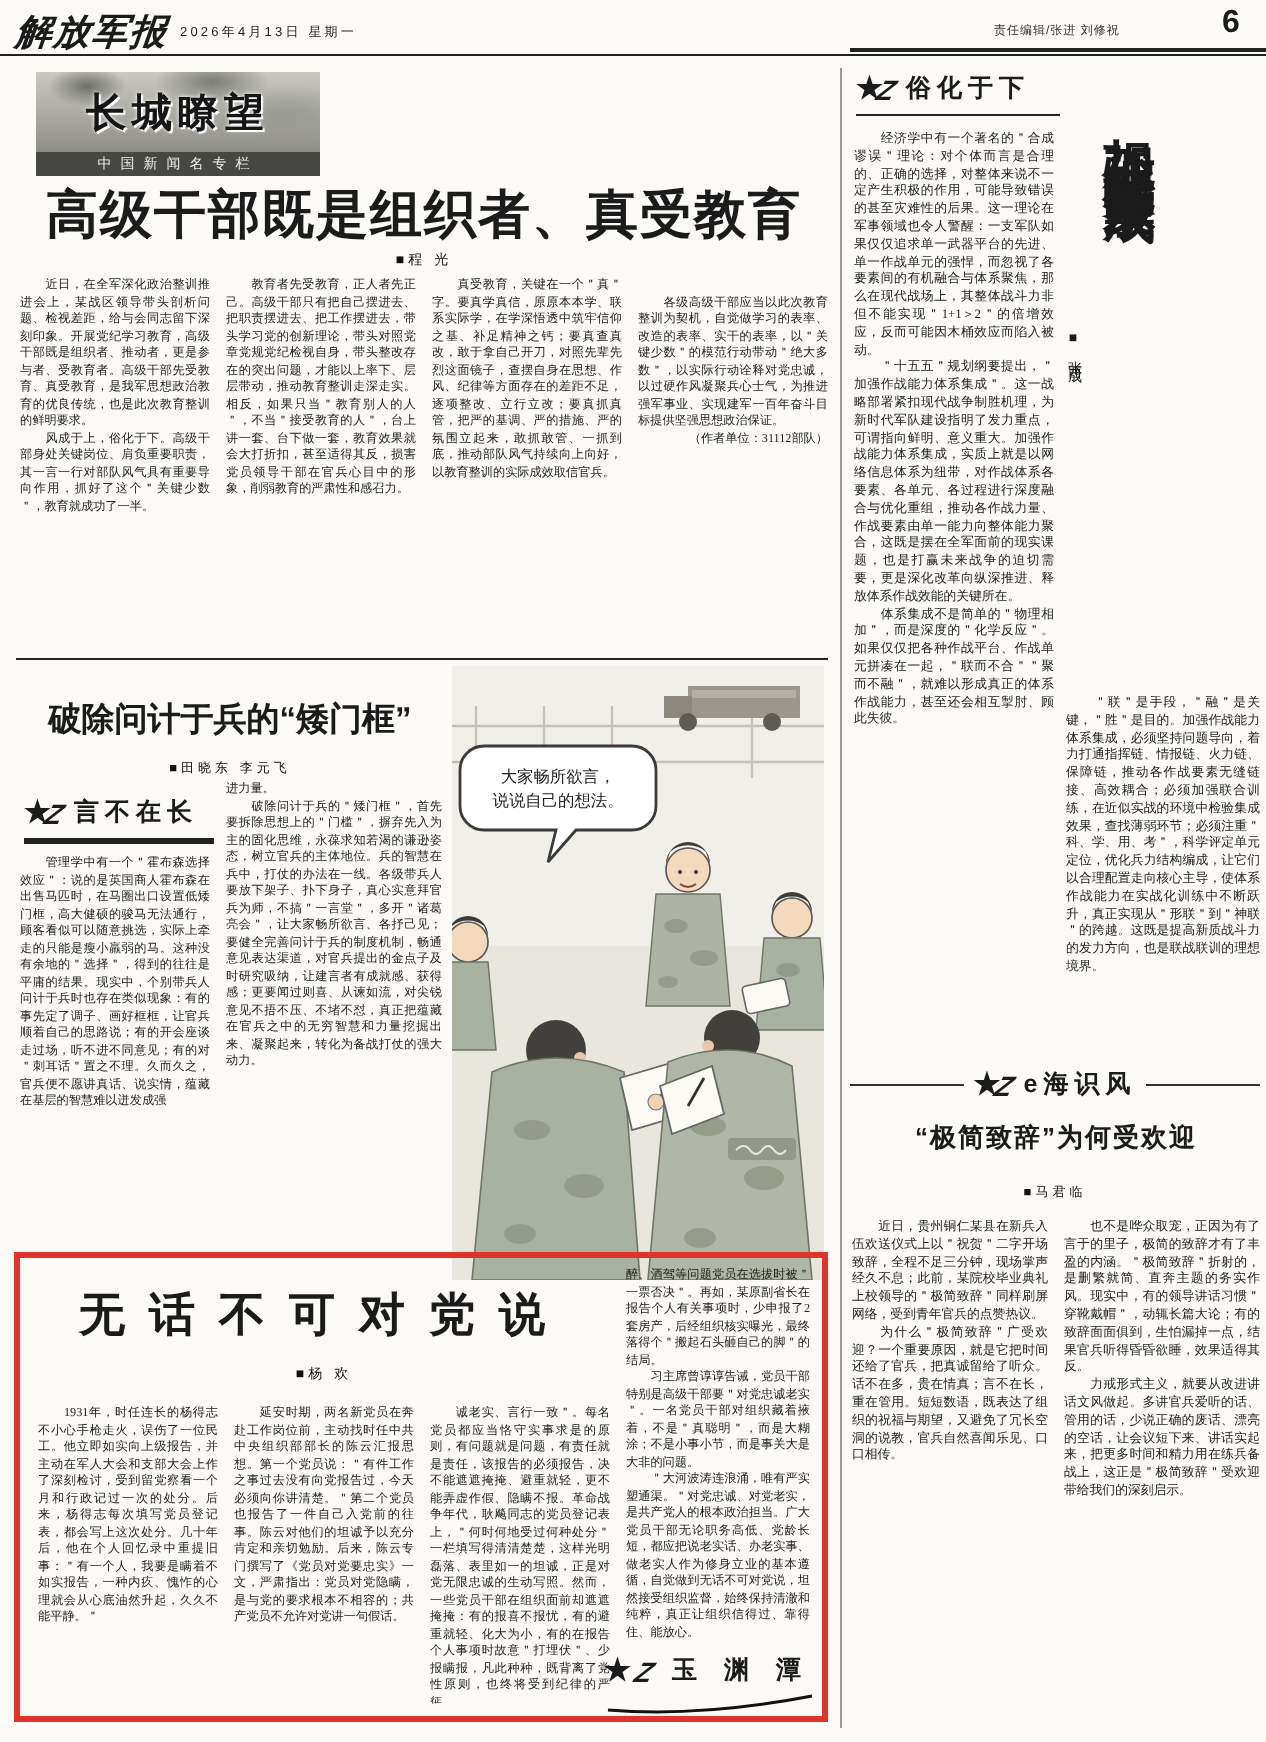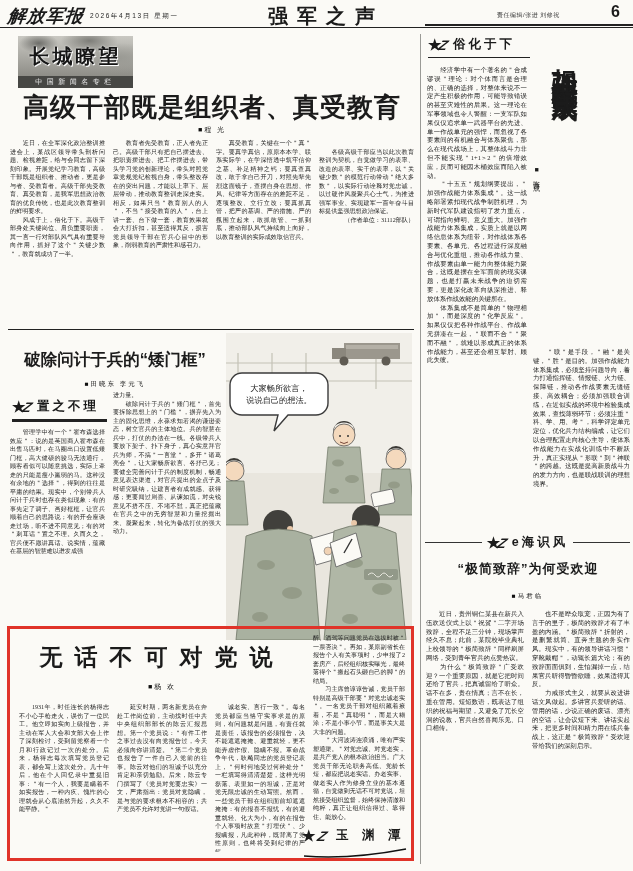--- a/index.html
+++ b/index.html
@@ -8,21 +8,21 @@
   .abs{position:absolute;}
   
   .masthead{font-family:"Liberation Serif",serif;font-style:italic;font-weight:bold;
             font-size:18px;letter-spacing:1px;transform:skewX(-6deg);}
   .dateline{font-size:6.5px;letter-spacing:1.6px;color:#222;}
   .section-title{font-size:20px;font-weight:900;letter-spacing:9px;}
   .editor{font-size:6px;color:#333;letter-spacing:.5px;}
   .pagenum{font-size:16px;font-weight:900;}
   .rule{background:#222;}
   
-  .cc-box{width:115px;}
+  .cc-box{width:142px;}
   .cc-photo{height:40px;display:flex;align-items:center;justify-content:center;
             background:
               radial-gradient(28px 14px at 18% 18%,#6f6f6b 0%,transparent 70%),
               radial-gradient(40px 16px at 62% 12%,#7d7d78 0%,transparent 72%),
               radial-gradient(50px 20px at 88% 55%,#9a9a94 0%,transparent 75%),
               linear-gradient(180deg,#c9c8c2 0%,#a9a8a2 55%,#8e8d87 100%);}
   .cc-title{font-size:20px;font-weight:900;letter-spacing:3px;color:#161616;
             text-shadow:0 0 2px #fff,1px 1px 0 #fff;}
   .cc-strip{height:12px;background:#474744;color:#eee;font-size:7px;letter-spacing:4.5px;
             display:flex;align-items:center;justify-content:center;}
@@ -55,21 +55,20 @@
   .sig{display:flex;align-items:center;gap:4px;font-weight:900;font-size:12.5px;letter-spacing:5px;}
   .vr{width:1px;background:#9a9a96;}
 </style>
 </head>
 <body>
 
 <div id="page">
 
   <div class="abs masthead" style="left:8px;top:4px;">解放军报</div>
   <div class="abs dateline" style="left:90px;top:12px;">2026年4月13日 星期一</div>
-  <div class="abs section-title" style="left:268px;top:3px;">强军之声</div>
   <div class="abs editor" style="left:497px;top:11px;">责任编辑/张进 刘修祝</div>
   <div class="abs pagenum" style="left:611px;top:3px;">6</div>
   <div class="abs rule" style="left:425px;top:23.5px;width:208px;height:2px;"></div>
   <div class="abs rule" style="left:0;top:27px;width:633px;height:1px;"></div>
 
   <div class="abs vr" style="left:420px;top:34px;height:830px;"></div>
 
   <div class="abs cc-box" style="left:18px;top:36px;">
     <div class="cc-photo">
       <span class="cc-title">长城瞭望</span>
@@ -93,21 +92,21 @@
   <div class="abs rule" style="left:8px;top:329px;width:406px;height:1px;"></div>
 
   <div class="abs h-mid" style="left:8px;top:349px;width:214px;">破除问计于兵的“矮门框”</div>
   <div class="abs byline" style="left:8px;top:380px;width:214px;font-size:6.5px;">■田晓东  李元飞</div>
 
   <div class="abs col-label" style="left:12px;top:398px;width:95px;">
     <span class="starz">
         <span class="st">★</span>
         <span class="zb">Z</span>
       </span>
-    <span class="lbl">置之不理</span>
+    <span class="lbl">言不在长</span>
   </div>
   <div class="abs rule" style="left:12px;top:419px;width:95px;height:2.5px;"></div>
 
   <div class="abs col" style="left:10px;top:428px;width:95px;height:212px;">　　管理学中有一个＂霍布森选择效应＂：说的是英国商人霍布森在出售马匹时，在马圈出口设置低矮门框，高大健硕的骏马无法通行，顾客看似可以随意挑选，实际上牵走的只能是瘦小羸弱的马。这种没有余地的＂选择＂，得到的往往是平庸的结果。现实中，个别带兵人问计于兵时也存在类似现象：有的事先定了调子、画好框框，让官兵顺着自己的思路说；有的开会座谈走过场，听不进不同意见；有的对＂刺耳话＂置之不理。久而久之，官兵便不愿讲真话、说实情，蕴藏在基层的智慧难以迸发成强</div>
   <div class="abs col" style="left:113px;top:391px;width:108px;height:249px;">进力量。
 　　破除问计于兵的＂矮门框＂，首先要拆除思想上的＂门槛＂，摒弃先入为主的固化思维，永葆求知若渴的谦逊姿态，树立官兵的主体地位。兵的智慧在兵中，打仗的办法在一线。各级带兵人要放下架子、扑下身子，真心实意拜官兵为师，不搞＂一言堂＂，多开＂诸葛亮会＂，让大家畅所欲言、各抒己见；要健全完善问计于兵的制度机制，畅通意见表达渠道，对官兵提出的金点子及时研究吸纳，让建言者有成就感、获得感；更要闻过则喜、从谏如流，对尖锐意见不捂不压、不堵不怼，真正把蕴藏在官兵之中的无穷智慧和力量挖掘出来、凝聚起来，转化为备战打仗的强大动力。</div>
 
   <svg class="abs" style="left:226px;top:333px;" width="186" height="307" viewBox="0 0 186 307">
     <rect x="0" y="0" width="186" height="307" fill="#f1efe9"></rect>
     <rect x="0" y="140" width="186" height="167" fill="#e9e6de"></rect>

